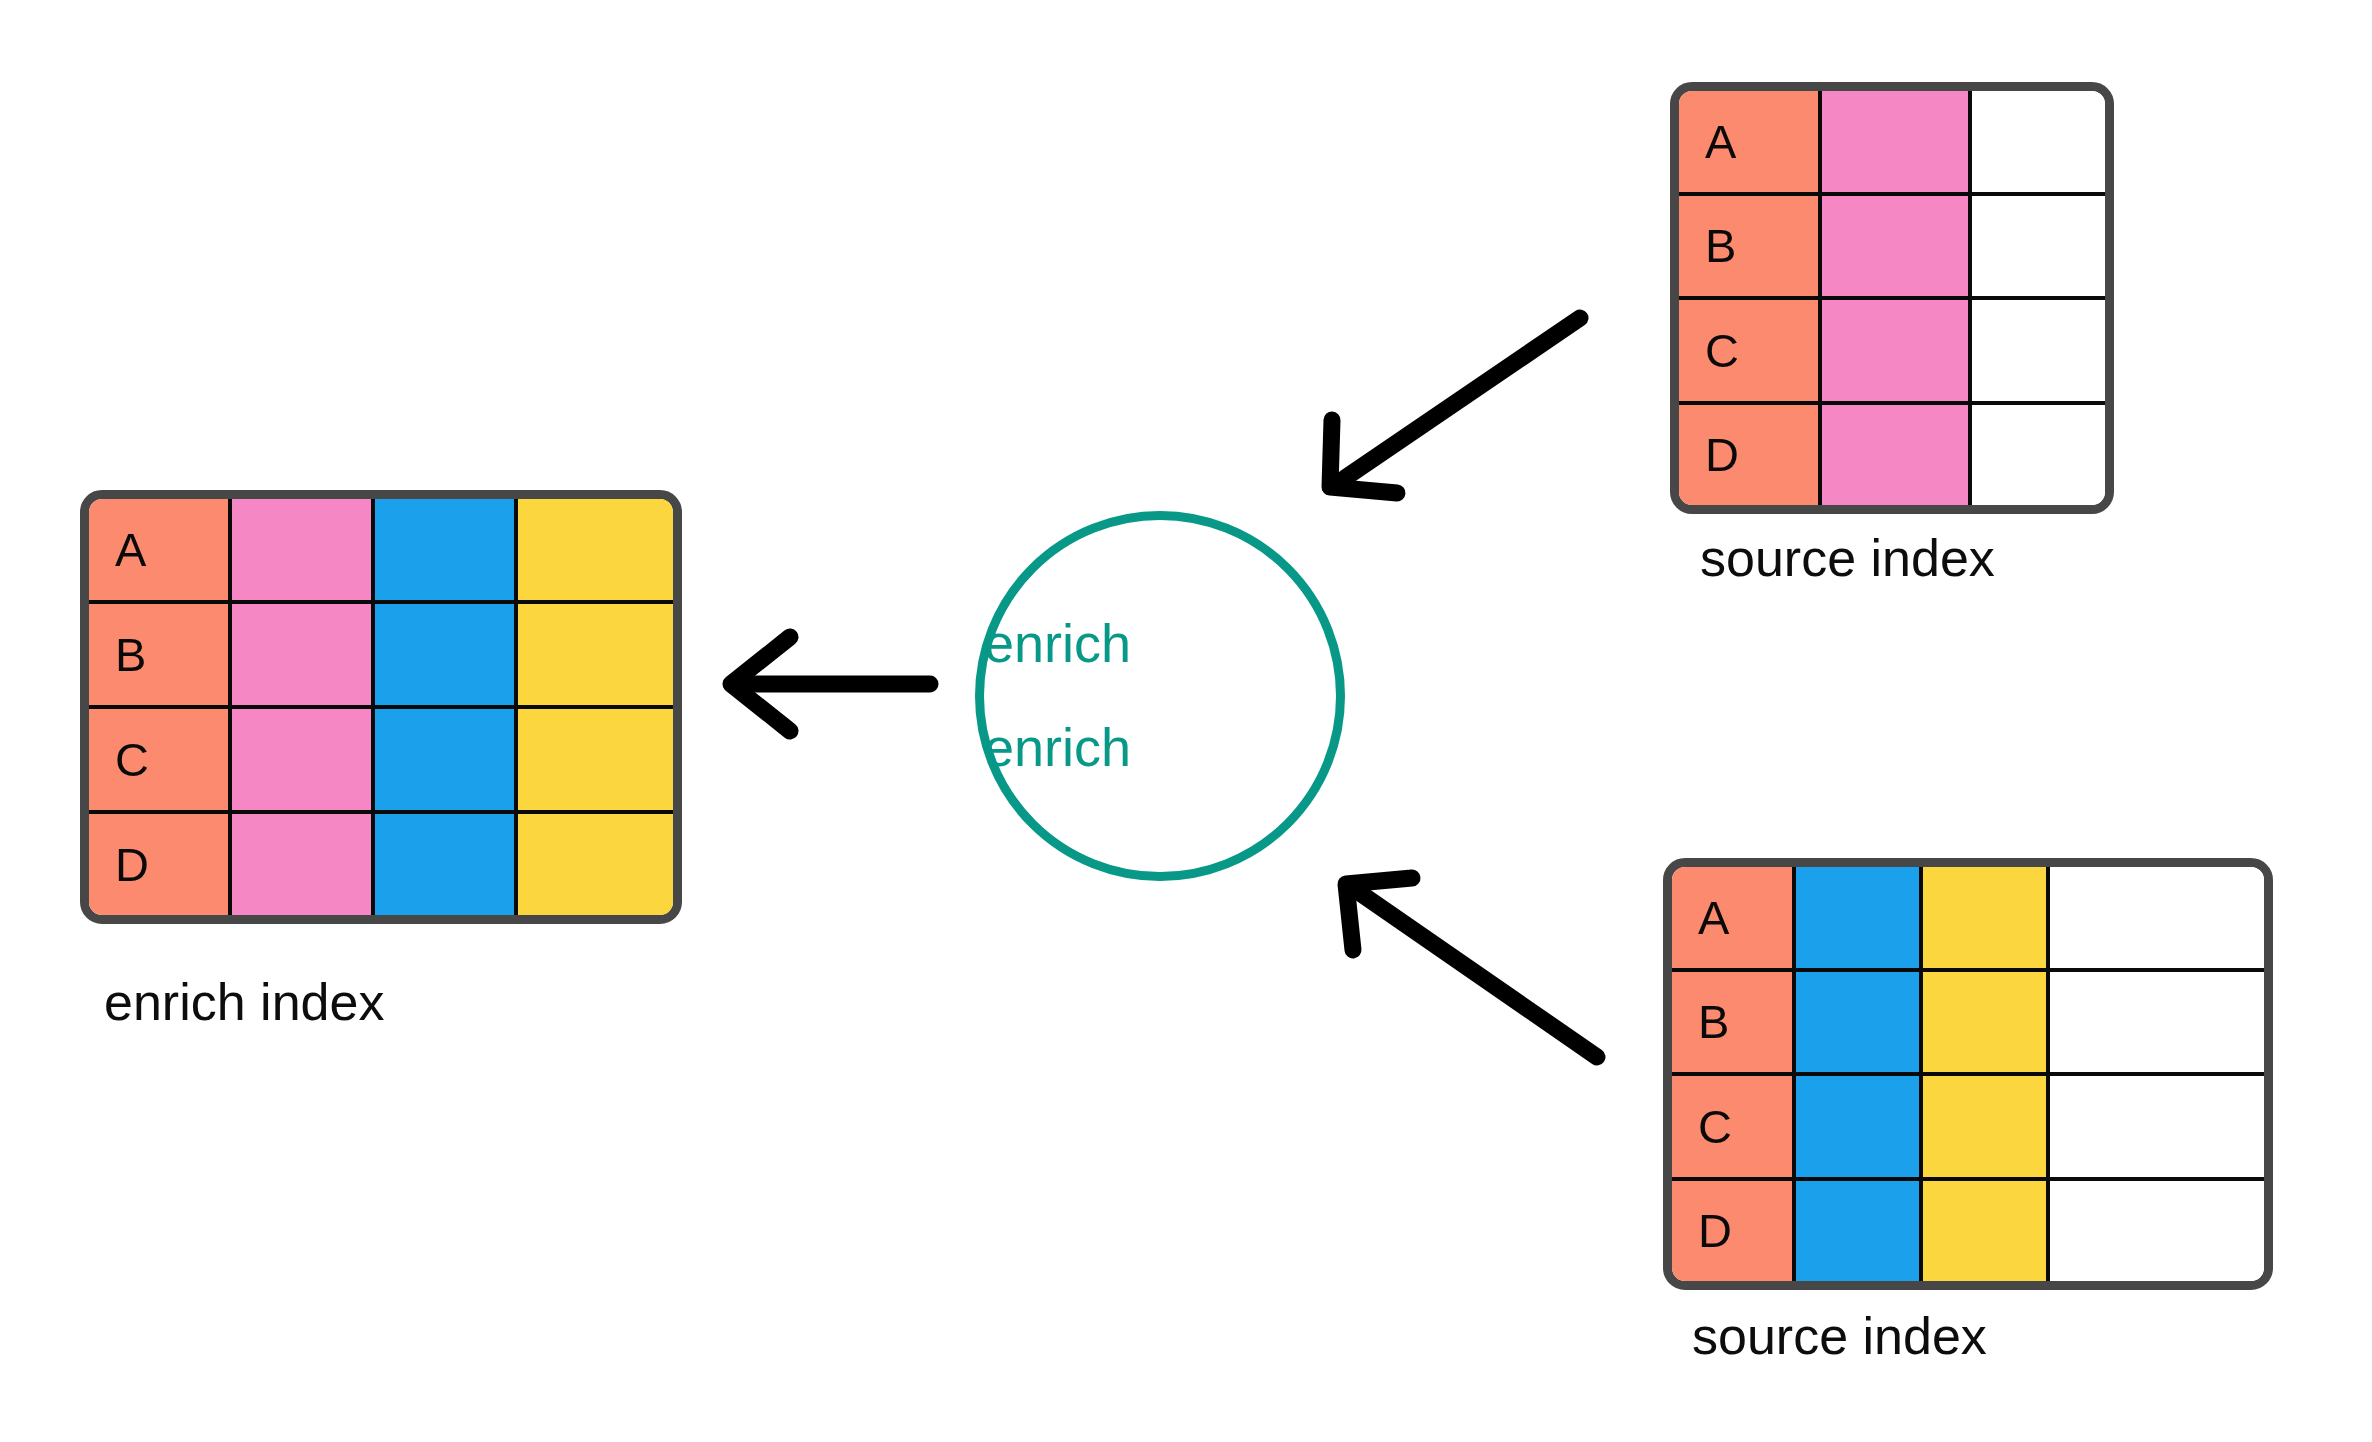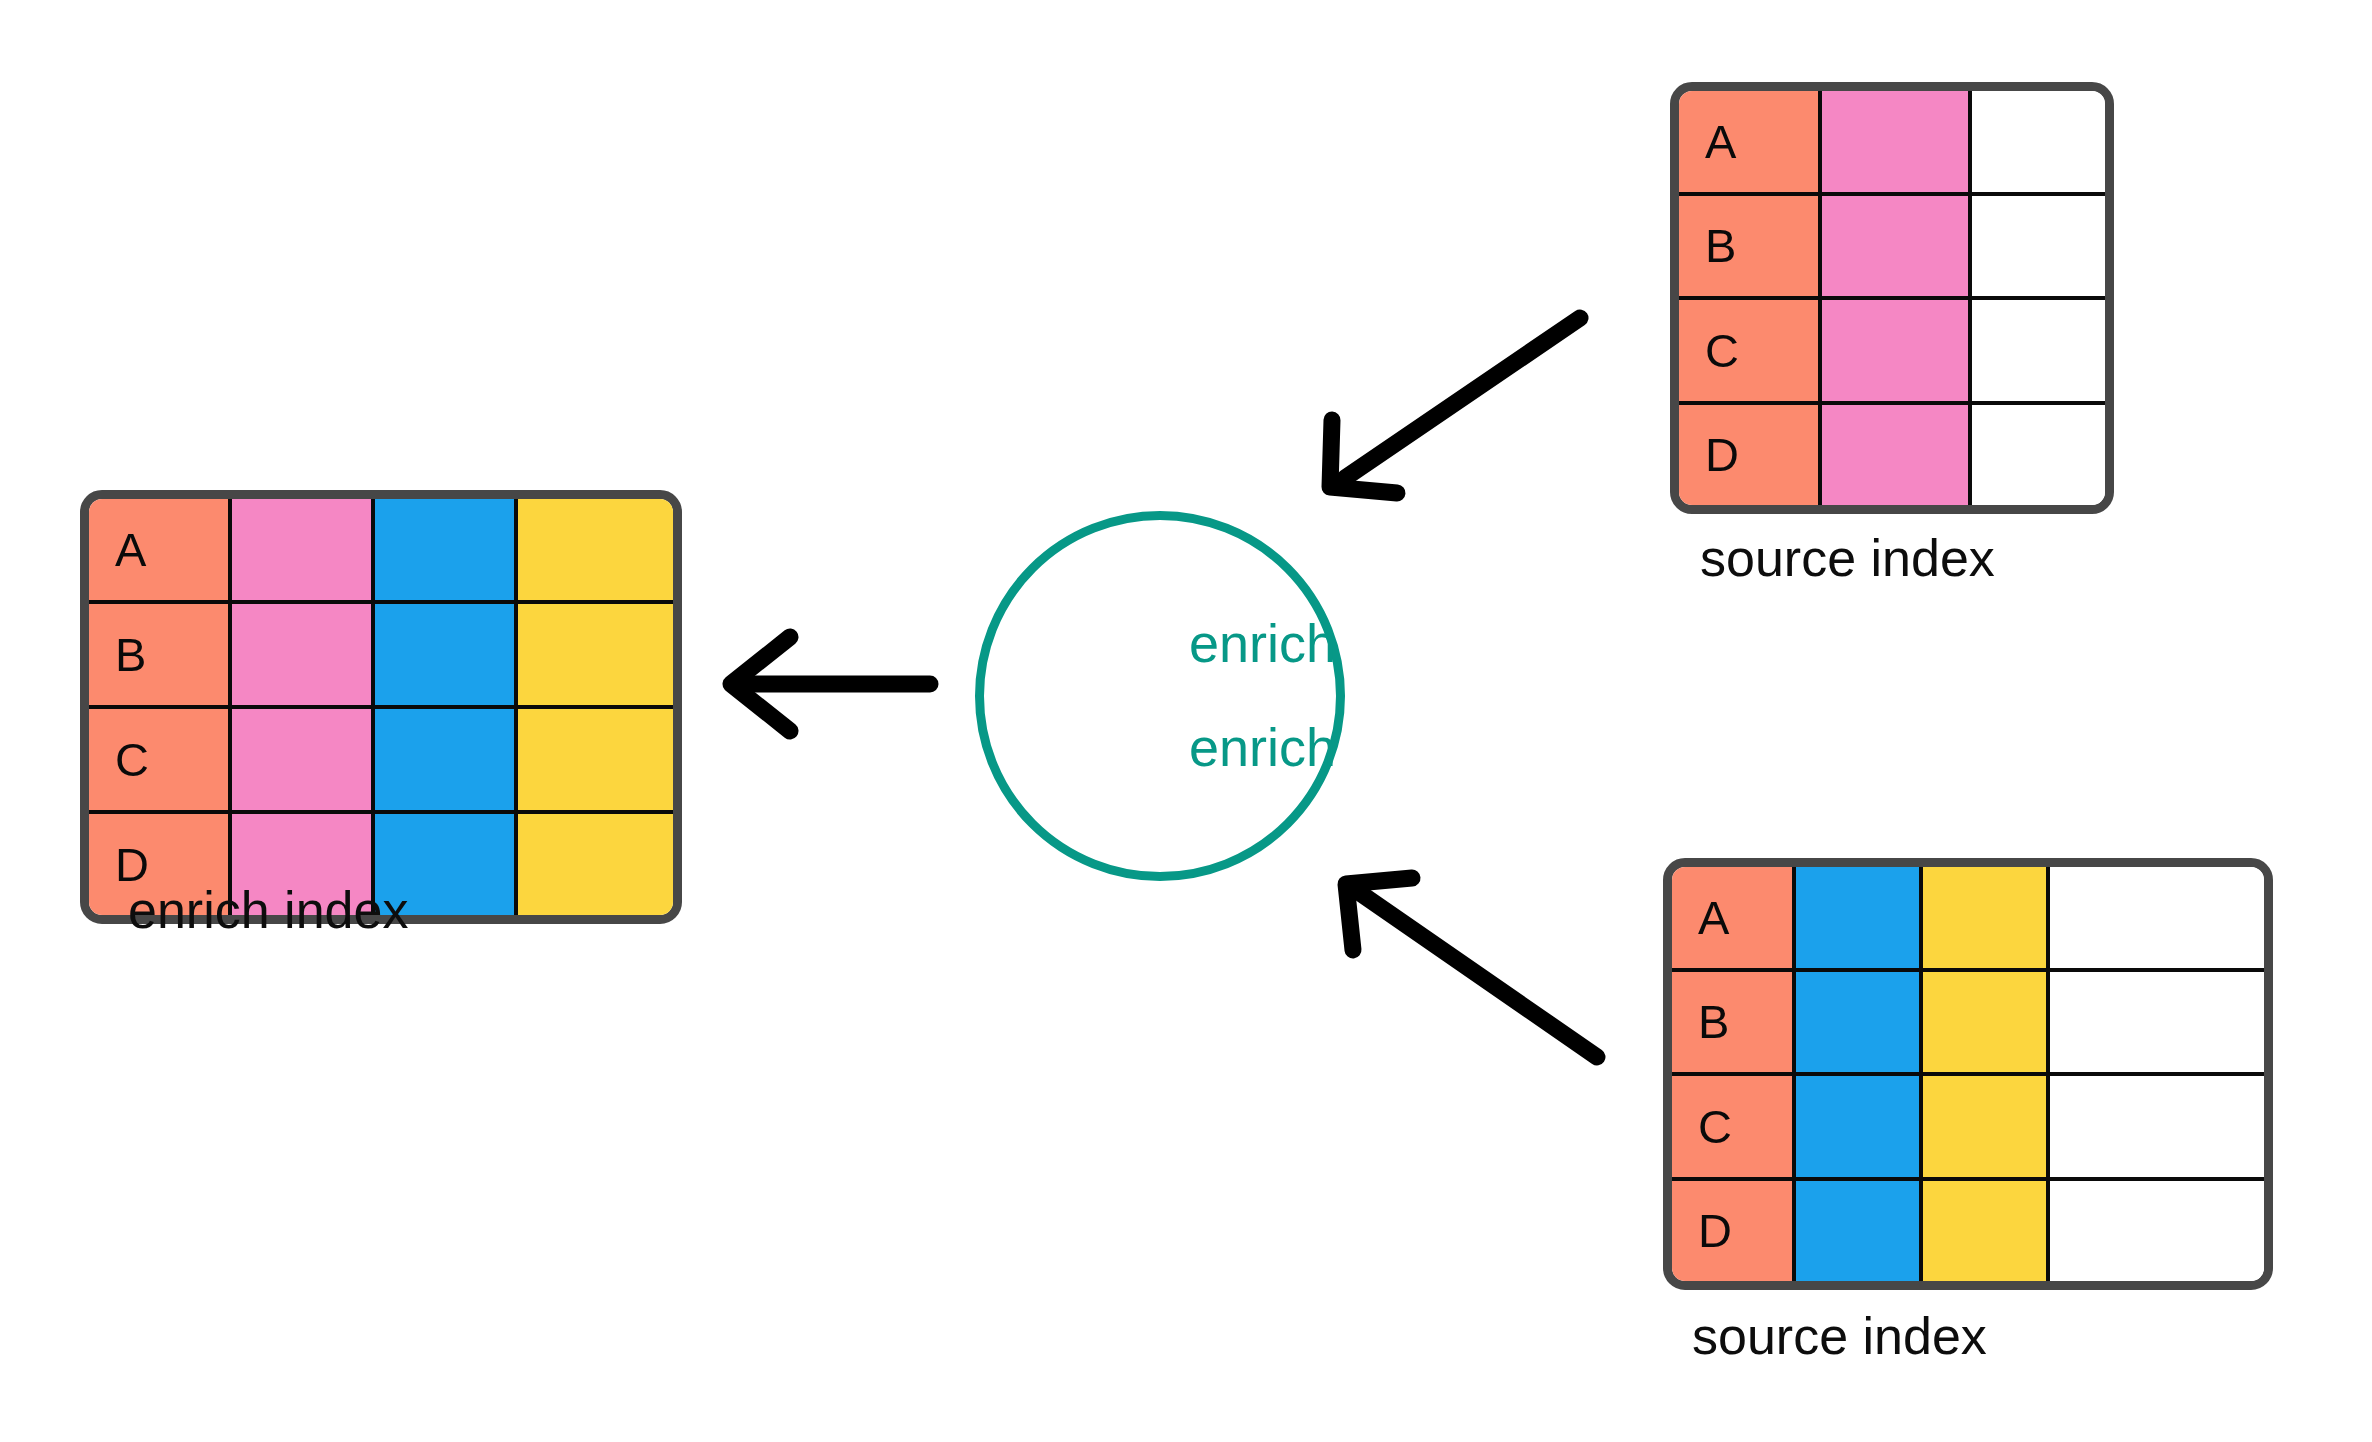--- a/index.html
+++ b/index.html
@@ -64,21 +64,21 @@
 
   
   .policy-circle {
     position: absolute;
     box-sizing: border-box;
     border: 9px solid #079887;
     border-radius: 50%;
     background: #ffffff;
     display: flex;
     flex-direction: column;
-    align-items: flex-end;
+    align-items: flex-start;
     justify-content: center;
     gap: 40px;
   }
   .policy-line {
     font-size: 54px;
     color: #079887;
     line-height: 1.18;
     text-align: center;
     white-space: nowrap;
   }
@@ -135,21 +135,21 @@
       <div class="idx-cell" style="background:#1BA1EC; width:143px;"></div>
       <div class="idx-cell" style="background:#FCD63E; flex:1;"></div>
     </div>
     <div class="idx-row">
       <div class="idx-cell" style="background:#FC8A6E; width:143px;">D</div>
       <div class="idx-cell" style="background:#F587C4; width:143px;"></div>
       <div class="idx-cell" style="background:#1BA1EC; width:143px;"></div>
       <div class="idx-cell" style="background:#FCD63E; flex:1;"></div>
     </div>
   </div>
-  <div class="caption" style="left:104px; top:884px;margin-left:24px;">enrich index</div>
+  <div class="caption" style="left:104px; top:976px;">enrich index</div>
 
   <div class="policy-circle" style="left:975px; top:511px; width:370px; height:370px;">
     <div class="policy-line">enrich</div>
     <div class="policy-line">enrich</div>
   </div>
 
   <div class="idx-table" style="left:1670px; top:82px; width:444px; height:432px;">
     <div class="idx-row">
       <div class="idx-cell" style="background:#FC8A6E; width:143px;">A</div>
       <div class="idx-cell" style="background:#F587C4; width:150px;"></div>

